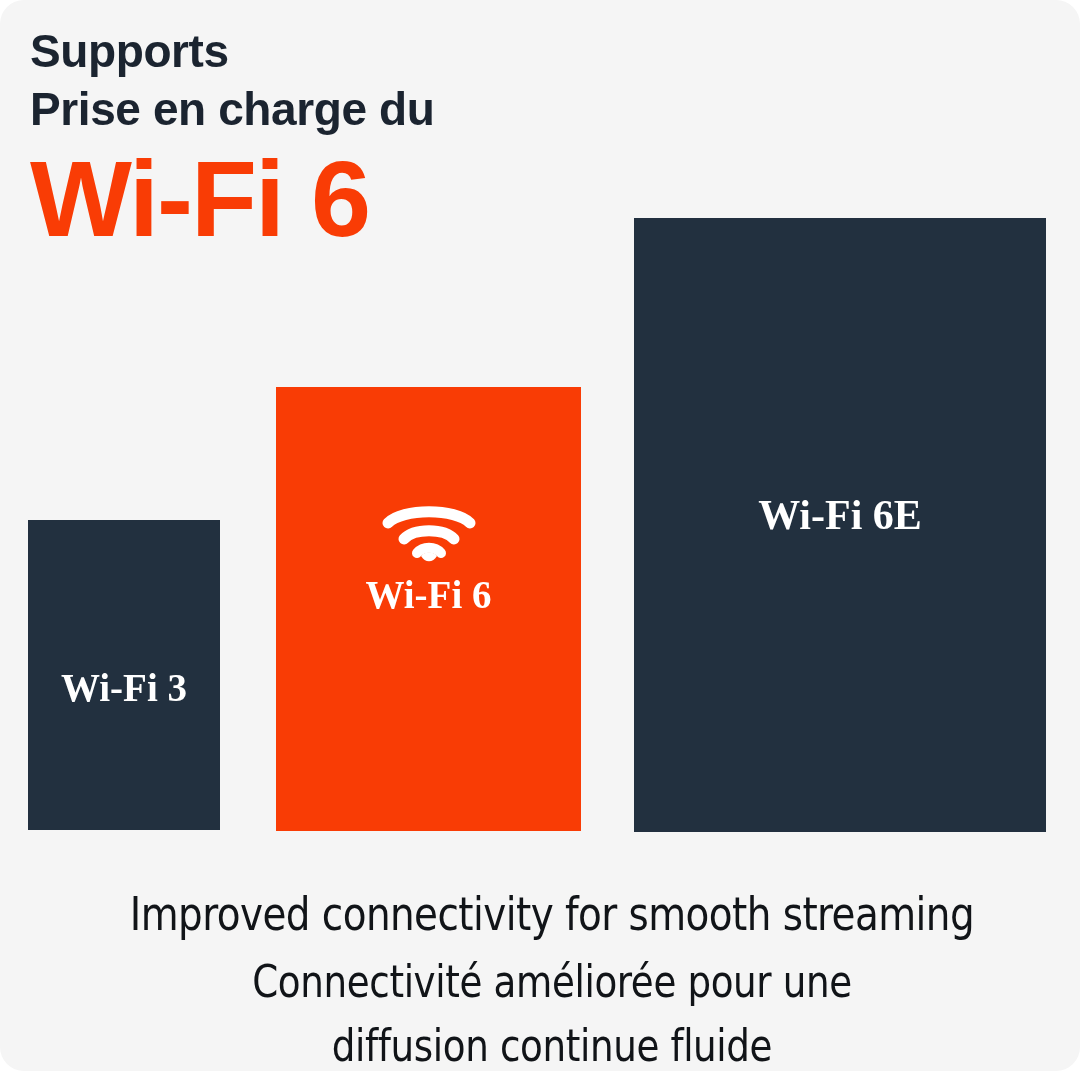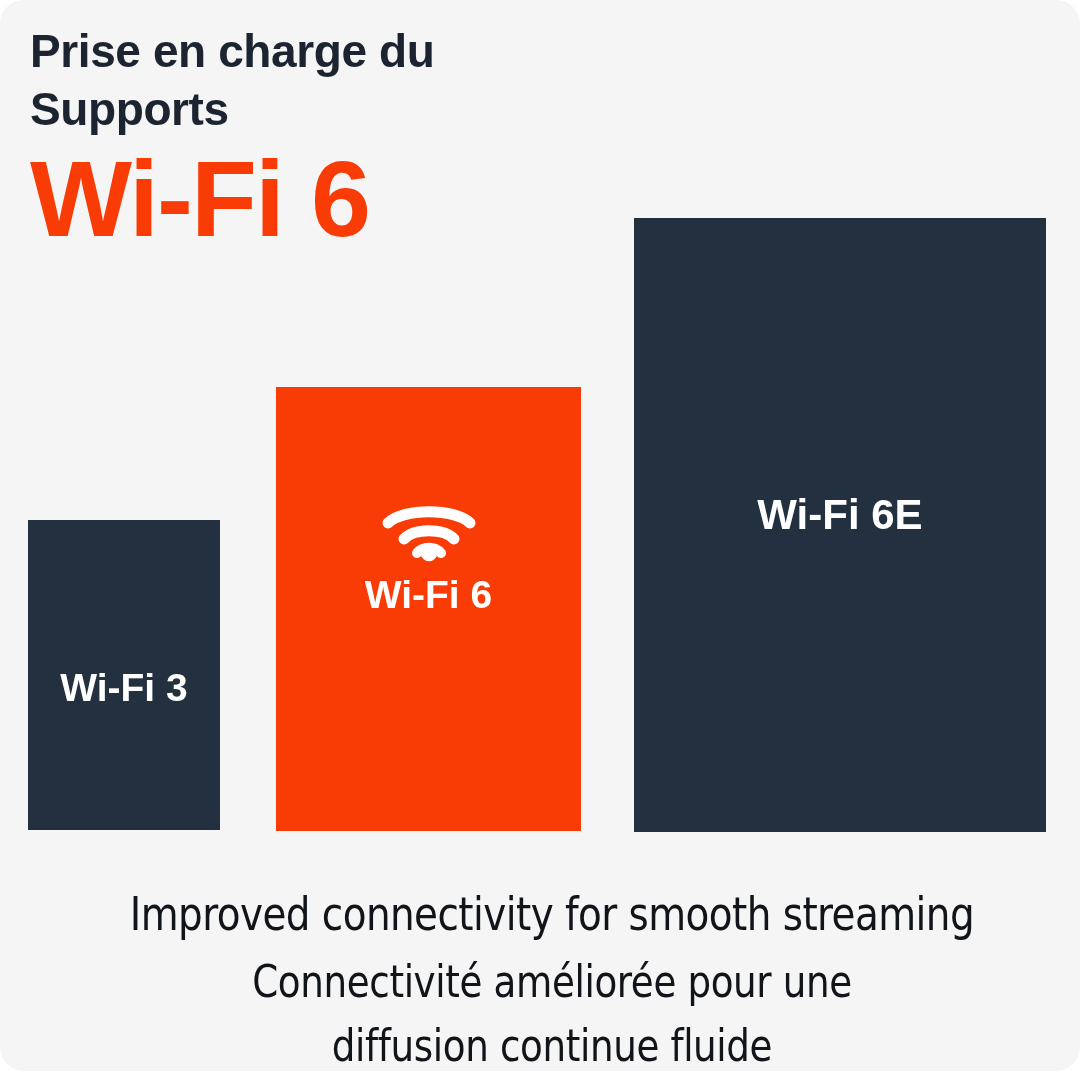--- a/index.html
+++ b/index.html
@@ -87,21 +87,21 @@
   }
   .bar-wifi6e {
     left: 634px;
     top: 218px;
     width: 412px;
     height: 614px;
     background: #22303f;
   }
 
   .bar-label {
-    font-family: Liberation Sans, sans-serif;
+    font-family: Liberation Serif, serif;
     font-weight: bold;
     color: #ffffff;
     white-space: nowrap;
     text-align: center;
   }
   .bar-wifi5 .bar-label {
     font-size: 39px;
     line-height: 44px;
     margin-top: 146px;
   }
@@ -157,22 +157,22 @@
     white-space: nowrap;
     margin-top: 4px;
   }
 </style>
 </head>
 <body>
 
 <div class="card">
 
   <div class="headline">
+    <span class="headline-line">Supports</span>
     <span class="headline-line">Prise en charge du</span>
-    <span class="headline-line">Supports</span>
     <span class="headline-brand">Wi-Fi 6</span>
   </div>
 
   <div class="chart">
 
     <div class="bar bar-wifi5">
       <span class="bar-label">Wi-Fi 3</span>
     </div>
 
     <div class="bar bar-wifi6">

